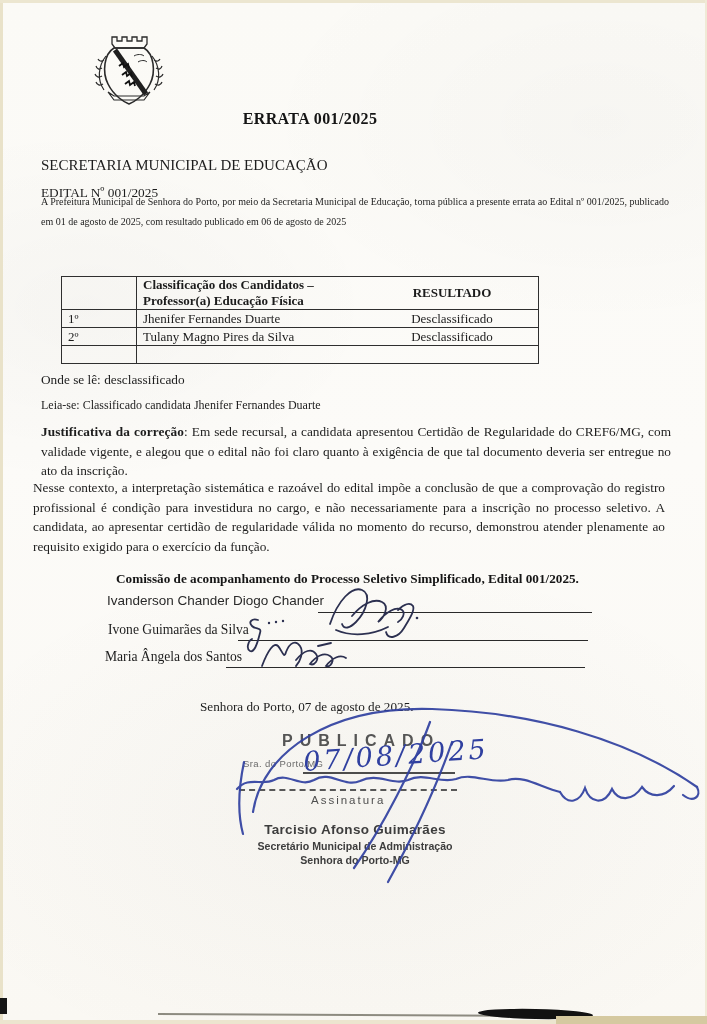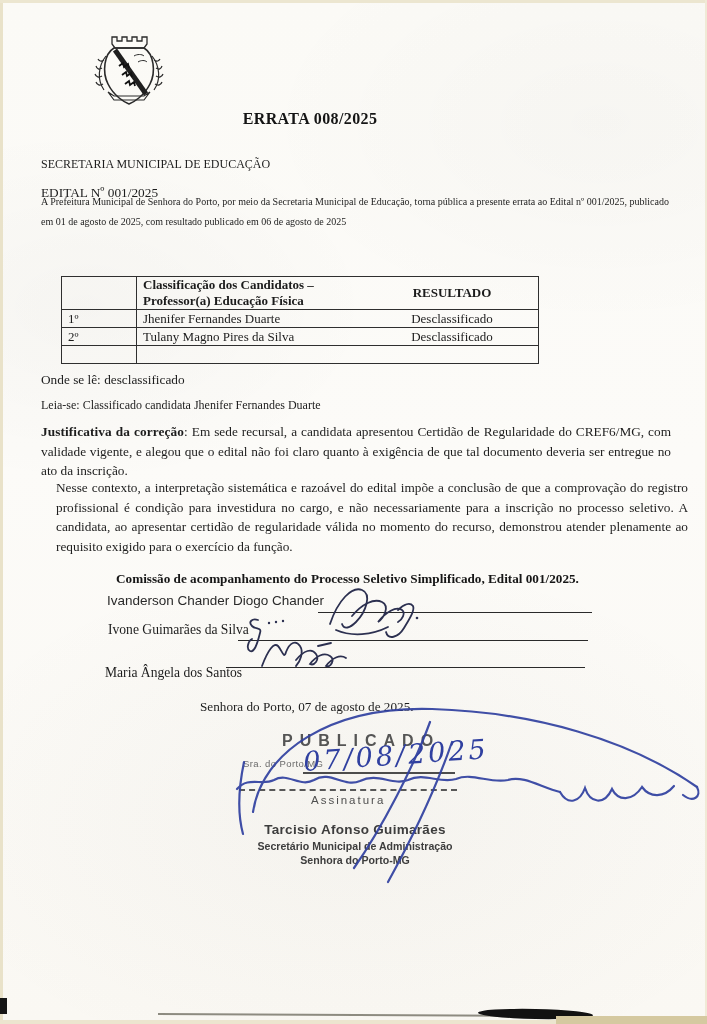--- a/index.html
+++ b/index.html
@@ -26,44 +26,44 @@
   .bottom-cream{left:556px;top:1016px;width:151px;height:8px;background:#d5c9a0;}
   .left-black-mark{left:0;top:998px;width:7px;height:16px;background:#161616;}
 
   
   .logo{left:92px;top:32px;width:74px;height:82px;}
   .hdr{left:171px;top:36px;font-size:13.6px;line-height:17.5px;letter-spacing:0.1px;color:#222;}
   .hdr .l2{margin-left:7px;}
   .hdr .l3{margin-left:15px;}
   .title{left:0;top:110px;width:620px;text-align:center;font-weight:bold;font-size:16px;letter-spacing:0.4px;color:#151515;}
 
-  .dept{left:41px;top:157px;font-size:12px;}
+  .dept{left:41px;top:157px;font-size:15px;}
   .edital{left:41px;top:185px;font-size:13.3px;}
   .intro{left:41px;top:192px;width:628px;font-size:10px;line-height:19.5px;text-align:justify;}
 
   
   .tblwrap{left:61px;top:276px;width:478px;}
   table.doc{border-collapse:collapse;width:100%;font-size:13px;color:#1c1c1c;}
   table.doc td{border:1px solid #2f2f2f;padding:0 6px;height:17px;vertical-align:middle;}
   table.doc td.c2{border-right:none;}
   table.doc td.c3{border-left:none;text-align:center;width:160px;}
   table.doc td.c1{width:62px;}
   table.doc .hd{font-weight:bold;}
 
   .ondesele{left:41px;top:372px;font-size:13.3px;}
   .leiase{left:41px;top:398px;font-size:12px;}
   .justif{left:41px;top:422px;width:630px;font-size:13.3px;line-height:19.5px;text-align:justify;}
   .justif b{letter-spacing:0.1px;margin-top:36px;}
-  .contexto{left:56px;top:478px;width:632px;font-size:13.3px;line-height:19.5px;text-align:justify;}
+  .contexto{left:33px;top:478px;width:632px;font-size:13.3px;line-height:19.5px;text-align:justify;}
 
   .comissao{left:0;top:571px;width:695px;text-align:center;font-weight:bold;font-size:13.2px;color:#161616;}
 
   .m1-label{left:107px;top:593px;font-family:"Liberation Sans",sans-serif;font-size:13.5px;color:#2a2a2a;}
   .m2-label{left:108px;top:622px;font-size:13.6px;}
-  .m3-label{left:105px;top:649px;font-size:13.6px;margin-top:16px;}
+  .m3-label{left:105px;top:649px;font-size:13.6px;}
   .sigline{height:0;border-top:1.3px solid #2a2a2a;}
   .line1{left:318px;top:612px;width:274px;}
   .line2{left:238px;top:640px;width:350px;}
   .line3{left:226px;top:667px;width:359px;}
 
   .dateline{left:200px;top:699px;font-size:13.2px;}
 
   
   .pub{left:282px;top:732px;font-family:"Liberation Sans",sans-serif;font-weight:bold;font-size:16px;letter-spacing:7px;color:#555;}
   .sra{left:243px;top:758px;font-family:"Liberation Sans",sans-serif;font-size:9.5px;letter-spacing:0.4px;color:#6b6b6b;}
@@ -109,21 +109,21 @@
       <path d="M46 30 c3 -2 7 -2 9 0" stroke-width="1"></path>
 
       <path d="M14 24 C6 34 5 48 12 58 M12 28 c-3 2 -5 1 -6 -1 M10 36 c-3 2 -5 1 -6 -2 M10 44 c-3 2 -6 1 -7 -2 M11 52 c-3 2 -6 1 -7 -2" stroke-width="1.2"></path>
       <path d="M60 24 C68 34 69 48 62 58 M62 28 c3 2 5 1 6 -1 M64 36 c3 2 5 1 6 -2 M64 44 c3 2 6 1 7 -2 M63 52 c3 2 6 1 7 -2" stroke-width="1.2"></path>
 
       <path d="M16 60 L22 68 L52 68 L58 60 L52 64 L22 64 Z" stroke-width="1.2"></path>
     </g>
   </svg>
 
 
-  <div class="abs title">ERRATA 008/2025</div>
+  <div class="abs title">ERRATA 001/2025</div>
 
   <div class="abs dept">SECRETARIA MUNICIPAL DE EDUCAÇÃO</div>
   <div class="abs edital">EDITAL Nº 001/2025</div>
   <div class="abs intro">A Prefeitura Municipal de Senhora do Porto, por meio da Secretaria Municipal de Educação, torna pública a presente errata ao Edital nº 001/2025, publicado em 01 de agosto de 2025, com resultado publicado em 06 de agosto de 2025</div>
 
   <div class="abs tblwrap">
     <table class="doc">
       <tbody>
           <tr>
         <td class="c1 hd"></td>

